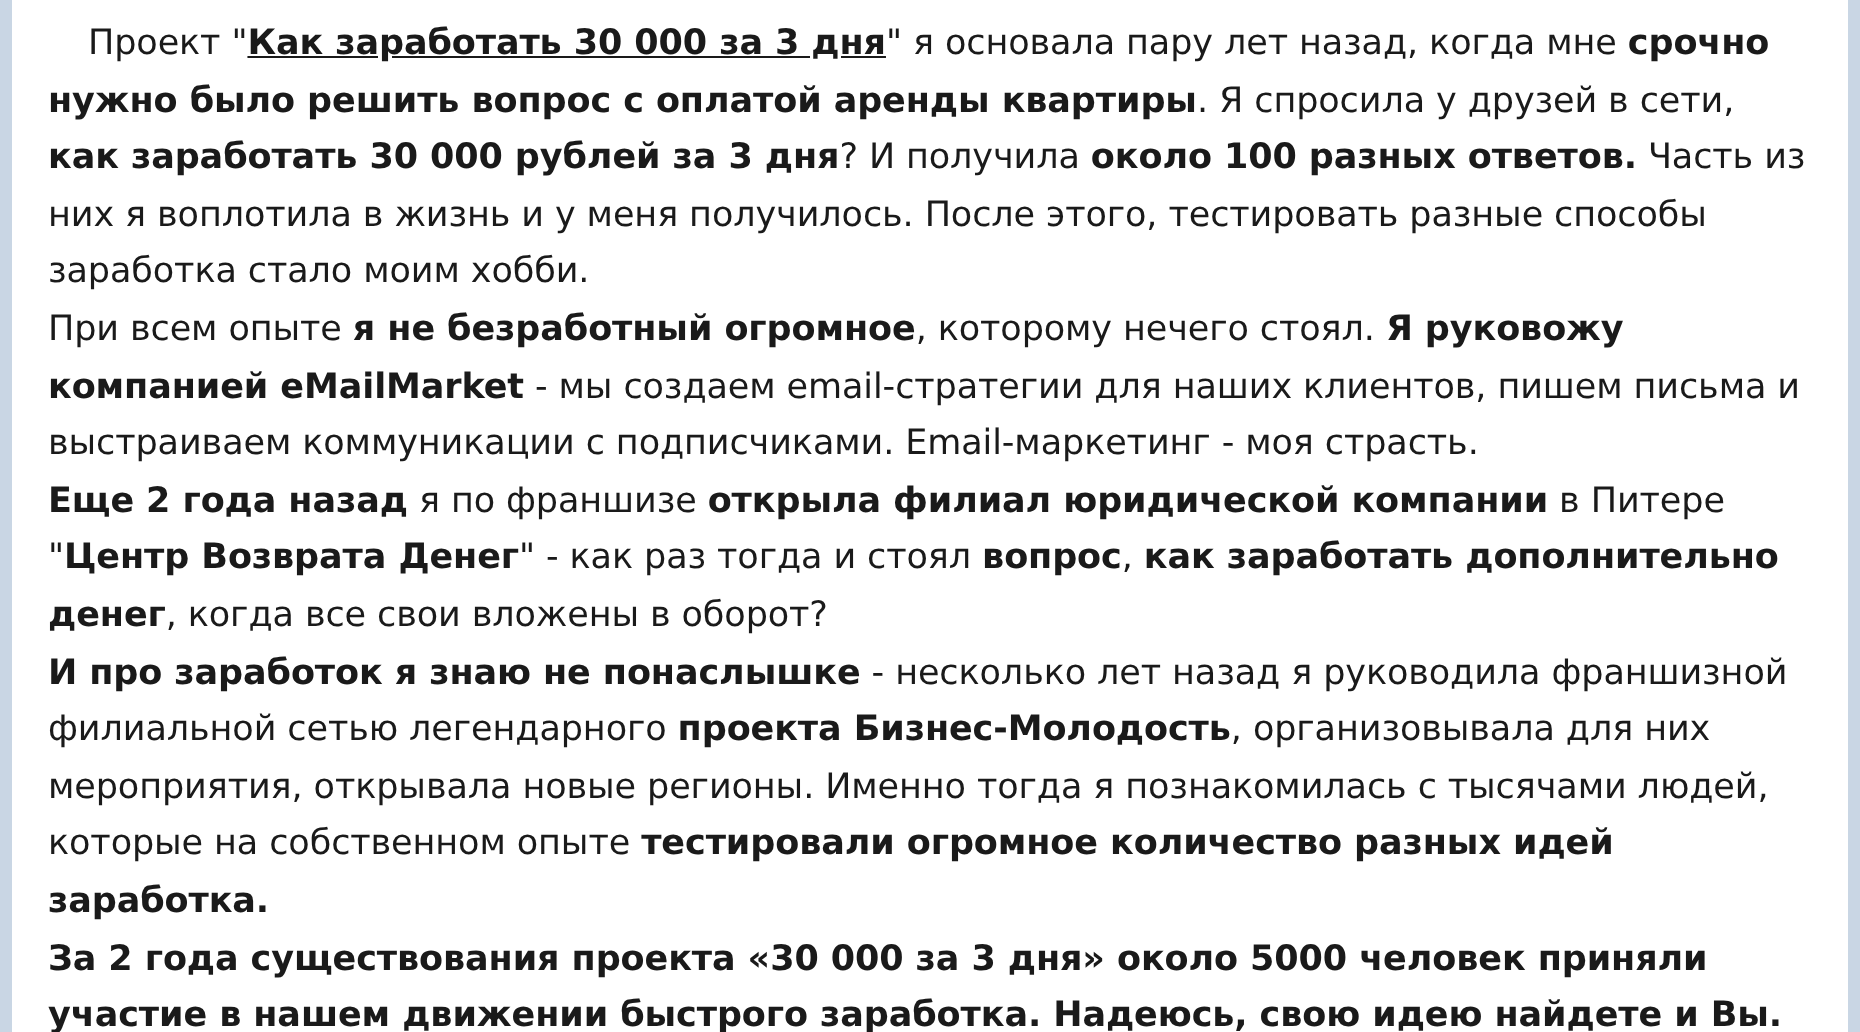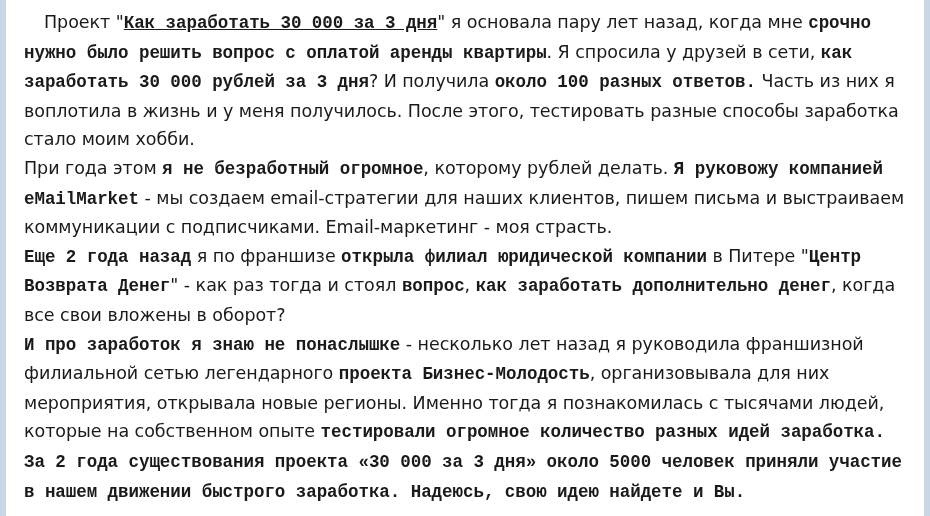--- a/index.html
+++ b/index.html
@@ -34,30 +34,29 @@
     color: #1a1a1a;
     text-align: left;
     letter-spacing: -0.05px;
     word-spacing: 0px;
   }
   p.para.indent {
     text-indent: 20px;
   }
   b, .b {
     font-weight: bold;
-    font-family: Liberation Mono, monospace;
   }
   u, .u {
     text-decoration: underline;
   }
 </style>
 </head>
 <body>
 
 <div id="page">
   <div class="content">
     <p class="para indent"><span>Проект "</span><span class="b u">Как заработать 30 000 за 3 дня</span><span>" я основала пару лет назад, когда мне </span><span class="b">срочно нужно было решить вопрос с оплатой аренды квартиры</span><span>. Я спросила у друзей в сети, </span><span class="b">как заработать 30 000 рублей за 3 дня</span><span>? И получила </span><span class="b">около 100 разных ответов.</span><span> Часть из них я воплотила в жизнь и у меня получилось. После этого, тестировать разные способы заработка стало моим хобби.</span></p>
-    <p class="para"><span>При года  этом </span><span class="b">я не безработный огромное</span><span>, которому рублей делать. </span><span class="b">Я руковожу компанией eMailMarket</span><span> - мы создаем email-стратегии для наших клиентов, пишем письма и выстраиваем коммуникации с подписчиками. Email-маркетинг - моя страсть.</span></p>
+    <p class="para"><span>При всем  опыте </span><span class="b">я не безработный огромное</span><span>, которому нечего стоял. </span><span class="b">Я руковожу компанией eMailMarket</span><span> - мы создаем email-стратегии для наших клиентов, пишем письма и выстраиваем коммуникации с подписчиками. Email-маркетинг - моя страсть.</span></p>
     <p class="para"><span class="b">Еще 2 года назад</span><span> я по франшизе </span><span class="b">открыла филиал юридической компании</span><span> в Питере "</span><span class="b">Центр Возврата Денег</span><span>" - как раз тогда и стоял </span><span class="b">вопрос</span><span>, </span><span class="b">как заработать дополнительно денег</span><span>, когда все свои вложены в оборот?</span></p>
     <p class="para"><span class="b">И про заработок я знаю не понаслышке</span><span> - несколько лет назад я руководила франшизной филиальной сетью легендарного </span><span class="b">проекта Бизнес-Молодость</span><span>, организовывала для них мероприятия, открывала новые регионы. Именно тогда я познакомилась с тысячами людей, которые на собственном опыте </span><span class="b">тестировали огромное количество разных идей заработка.</span></p>
     <p class="para"><span class="b">За 2 года существования проекта «30 000 за 3 дня» около 5000 человек приняли участие в нашем движении быстрого заработка. Надеюсь, свою идею найдете и Вы.</span></p>
   </div>
 </div>
 
 </body></html>

